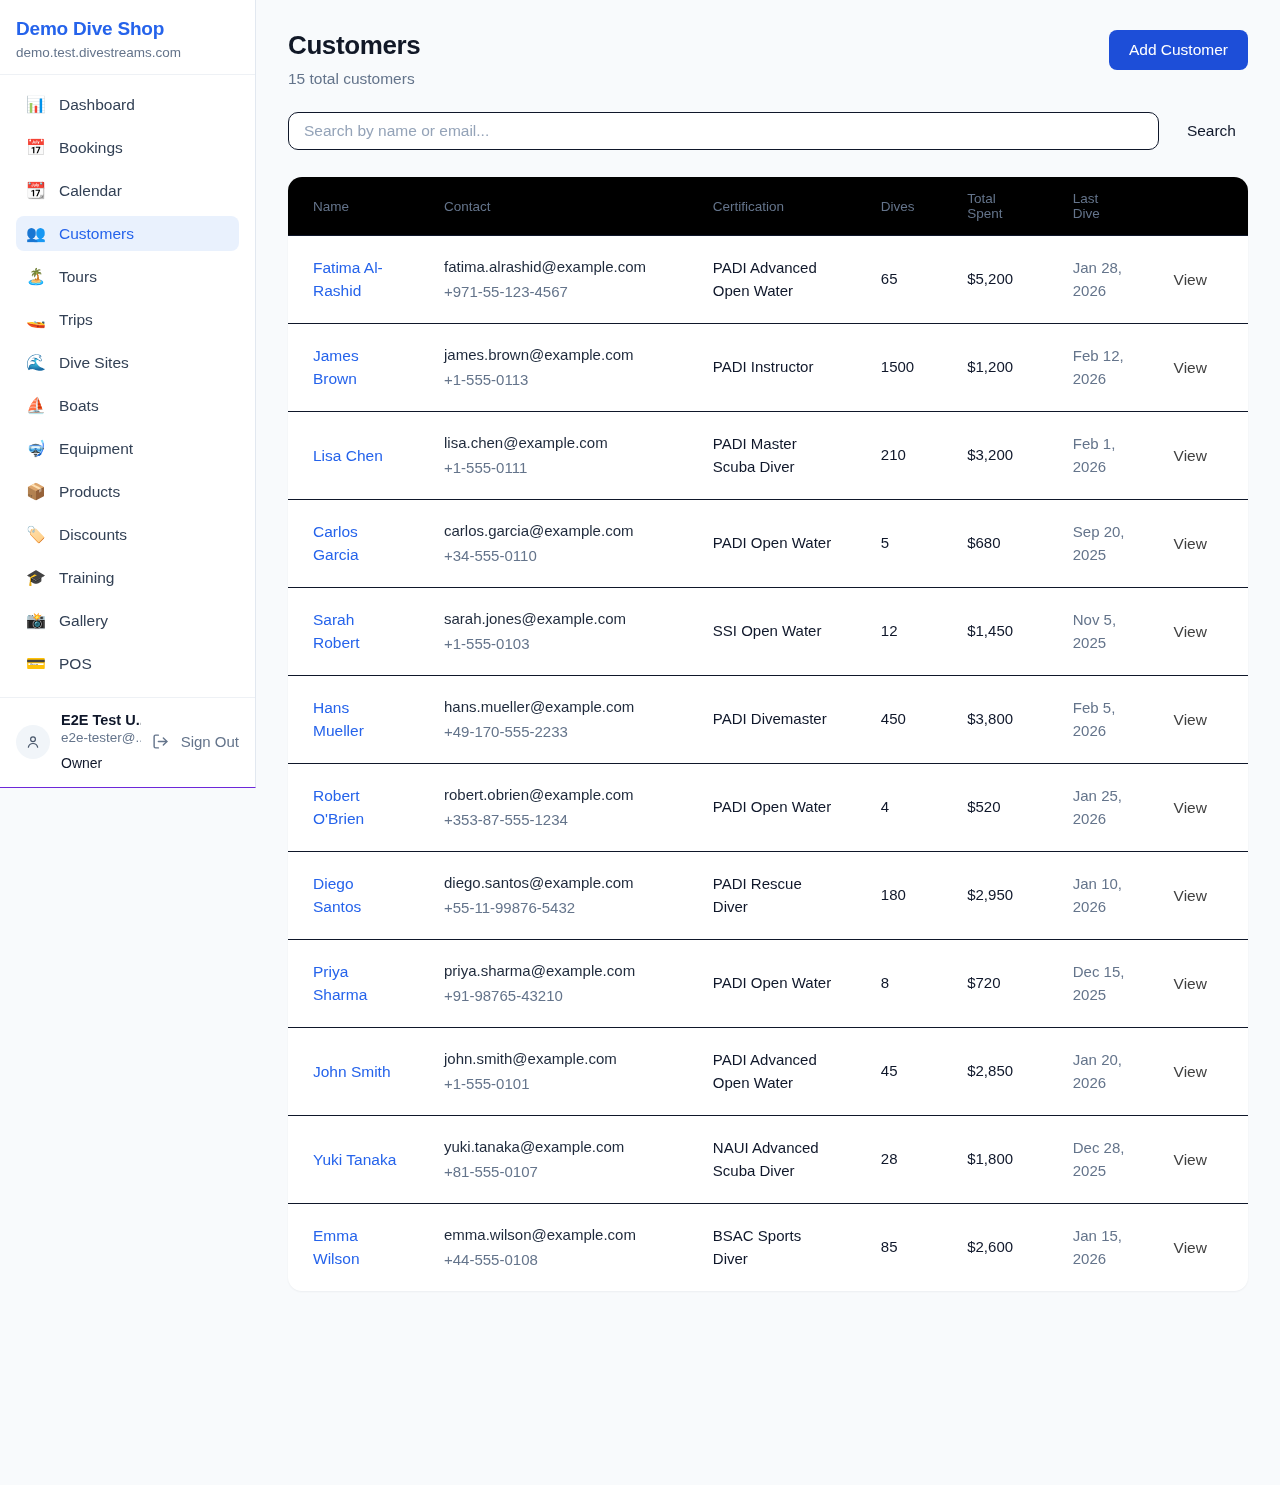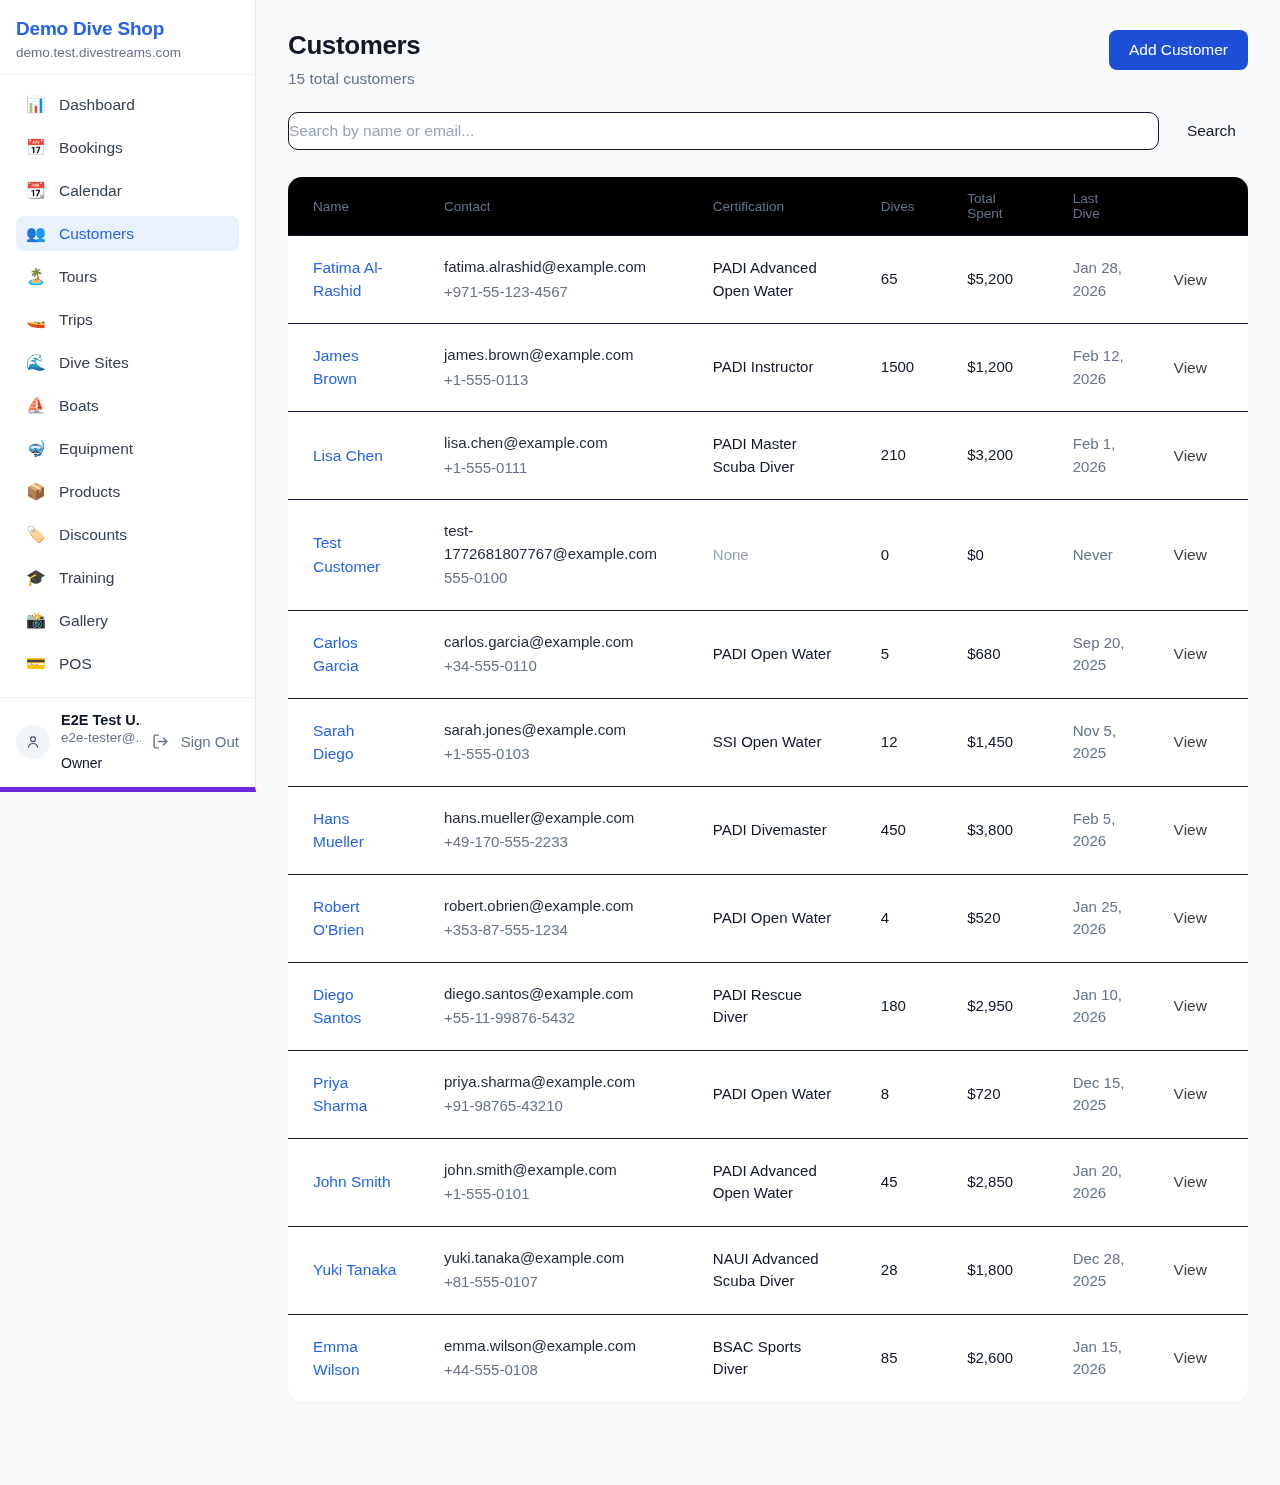--- a/index.html
+++ b/index.html
@@ -10,21 +10,21 @@
     font-family: "Liberation Sans", sans-serif;
     color: #0f172a;
   }
   .app { display: flex; align-items: flex-start; }
 
   
   .sidebar {
     width: 256px; min-width: 256px;
     background: #ffffff;
     border-right: 1px solid #e2e8f0;
-    border-bottom: 5px solid #6d28d9;
+    border-bottom: 1px solid #6d28d9;
   }
   .sidebar-header { padding: 18px 16px 14px 16px; border-bottom: 1px solid #eef1f5; }
   .shop-name { color: #2563eb; font-weight: bold; font-size: 19px; letter-spacing: -0.2px; }
   .shop-domain { color: #64748b; font-size: 13.5px; margin-top: 5px; }
 
   .nav { padding: 12px 16px; display: flex; flex-direction: column; gap: 8px; }
   .nav-item {
     display: flex; align-items: center; gap: 13px;
     padding: 8px 10px; border-radius: 8px;
     font-size: 15.5px; color: #334155; text-decoration: none; cursor: pointer;
@@ -63,21 +63,21 @@
   .add-btn {
     background: #1d4ed8; color: #ffffff; border: none; border-radius: 8px;
     padding: 11px 20px; font-size: 15.5px; font-weight: 500;
     font-family: inherit; cursor: pointer;
   }
 
   .search-row { display: flex; align-items: center; gap: 16px; margin-bottom: 27px; }
   .search-input {
     flex: 1; height: 38px;
     border: 1px solid #0f172a; border-radius: 10px;
-    padding: 0 0; font-size: 15.5px; font-family: inherit;
+    padding: 0 15px; font-size: 15.5px; font-family: inherit;
     background: #ffffff; color: #7f1d1d; outline: none;
   }
   .search-input::placeholder { color: #94a3b8; }
   .search-btn {
     background: none; border: none; padding: 8px 12px;
     font-size: 15.5px; font-weight: 500; color: #0f172a;
     font-family: inherit; cursor: pointer;
   }
 
   
@@ -287,48 +287,36 @@
       <div class="email"><span class="em">lisa.chen@example.com</span></div>
       <div class="phone">+1-555-0111</div>
     </td>
     <td class="cert"><span class="ct">PADI Master Scuba Diver</span></td>
     <td class="dives">210</td>
     <td class="spent">$3,200</td>
     <td class="lastdive"><span class="ld">Feb 1, 2026</span></td>
     <td><a class="view-link">View</a></td>
   </tr>
 
-  <tr>
-    <td><a class="name-link"><span class="nm">Test Customer</span></a></td>
-    <td>
-      <div class="email"><span class="em">test-1772681807767@example.com</span></div>
-      <div class="phone">555-0100</div>
-    </td>
-    <td class="cert cert-none"><span class="ct">None</span></td>
-    <td class="dives">0</td>
-    <td class="spent">$0</td>
-    <td class="lastdive"><span class="ld">Never</span></td>
-    <td><a class="view-link">View</a></td>
-  </tr>
 
   <tr>
     <td><a class="name-link"><span class="nm">Carlos Garcia</span></a></td>
     <td>
       <div class="email"><span class="em">carlos.garcia@example.com</span></div>
       <div class="phone">+34-555-0110</div>
     </td>
     <td class="cert"><span class="ct">PADI Open Water</span></td>
     <td class="dives">5</td>
     <td class="spent">$680</td>
     <td class="lastdive"><span class="ld">Sep 20, 2025</span></td>
     <td><a class="view-link">View</a></td>
   </tr>
 
   <tr>
-    <td><a class="name-link"><span class="nm">Sarah Diego</span></a></td>
+    <td><a class="name-link"><span class="nm">Sarah Robert</span></a></td>
     <td>
       <div class="email"><span class="em">sarah.jones@example.com</span></div>
       <div class="phone">+1-555-0103</div>
     </td>
     <td class="cert"><span class="ct">SSI Open Water</span></td>
     <td class="dives">12</td>
     <td class="spent">$1,450</td>
     <td class="lastdive"><span class="ld">Nov 5, 2025</span></td>
     <td><a class="view-link">View</a></td>
   </tr>

